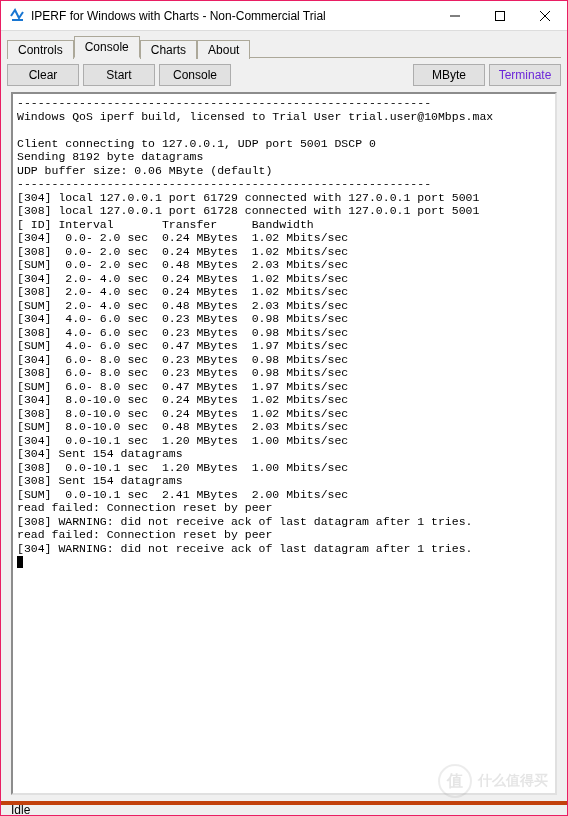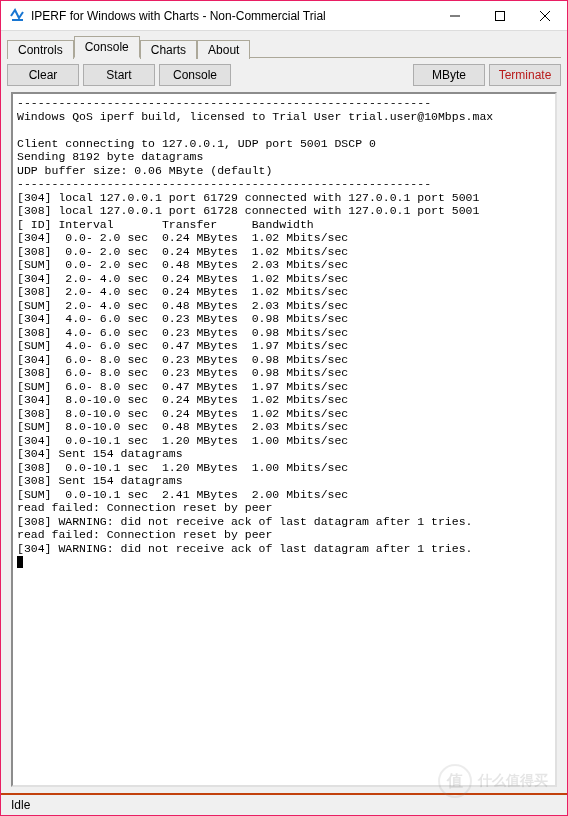--- a/index.html
+++ b/index.html
@@ -92,39 +92,39 @@
     .btn {
       min-width: 72px;
       height: 22px;
       background: #e1e1e1;
       border: 1px solid #adadad;
       font-size: 12px;
       font-family: inherit;
       cursor: default;
     }
     .btn:disabled {
-      color: #b91c1c;
+      color: #6d28d9;
     }
     .spacer { flex: 1; }
     .console {
       flex: 1;
       margin: 0 10px 6px 10px;
       background: #fff;
       border: 2px inset #e0e0e0;
       padding: 2px 4px;
       font-family: Consolas, "Courier New", monospace;
       font-size: 11.5px;
       line-height: 13.5px;
       white-space: pre;
       overflow: hidden;
       color: #000;
     }
     .statusbar {
-      height: 22px;
-      border-top: 2px solid #c2410c;
+      height: 14px;
+      border-top: 4px solid #c2410c;
       display: flex;
       align-items: center;
       padding: 0 10px;
       font-size: 12px;
       background: #f0f0f0;
     }
     .watermark {
       position: absolute;
       right: 20px;
       bottom: 18px;

